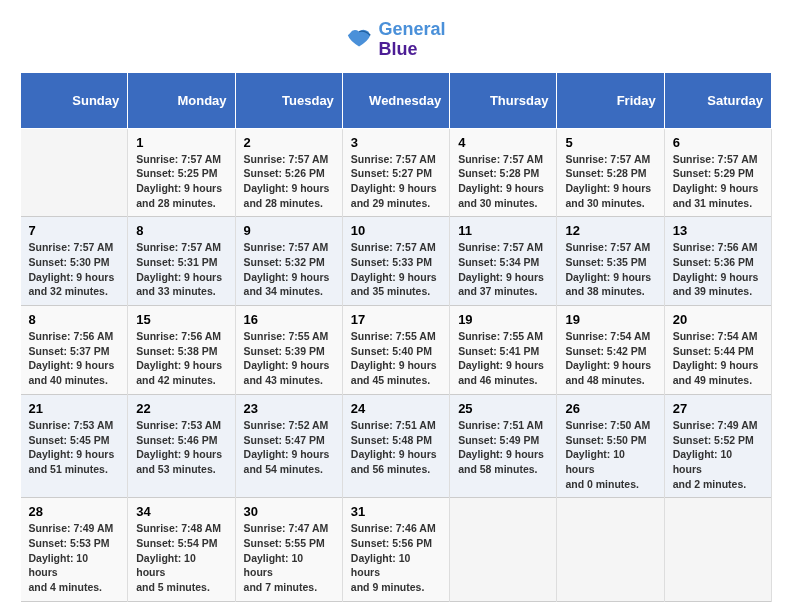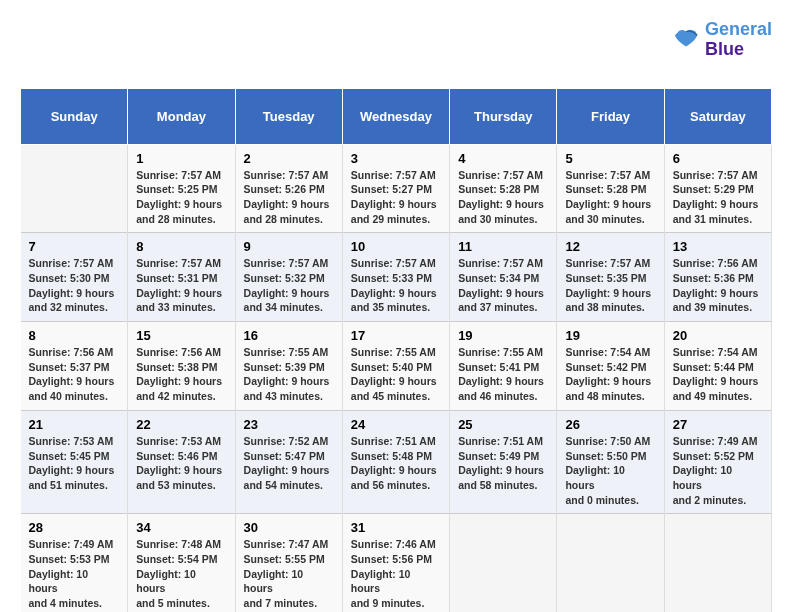--- a/index.html
+++ b/index.html
@@ -5,23 +5,23 @@
     * { box-sizing: border-box; margin: 0; padding: 0; }
     body {
       font-family: Arial, sans-serif;
       background: #fff;
       width: 792px;
       min-height: 612px;
       padding: 20px;
     }
     .header {
       display: flex;
-      justify-content: flex-end;
+      justify-content: center;
       align-items: flex-start;
-      margin-bottom: 28px;
+      margin-bottom: 12px;
     }
     .logo {
       display: flex;
       align-items: center;
       gap: 4px;
     }
     .logo-text {
       font-size: 18px;
       font-weight: bold;
       color: #333;
@@ -43,21 +43,21 @@
       color: #555;
     }
     table {
       width: 100%;
       border-collapse: collapse;
       font-size: 11px;
     }
     thead tr th {
       background-color: #3a6bbf;
       color: #fff;
-      text-align: center;
+      text-align: right;
       padding: 20px 8px;
       font-size: 13px;
       font-weight: bold;
       border: 1px solid #fff;
     }
     tbody tr {
       border-bottom: 1px solid #ccc;
     }
     tbody tr:nth-child(odd) {
       background: #f9f9f9;

